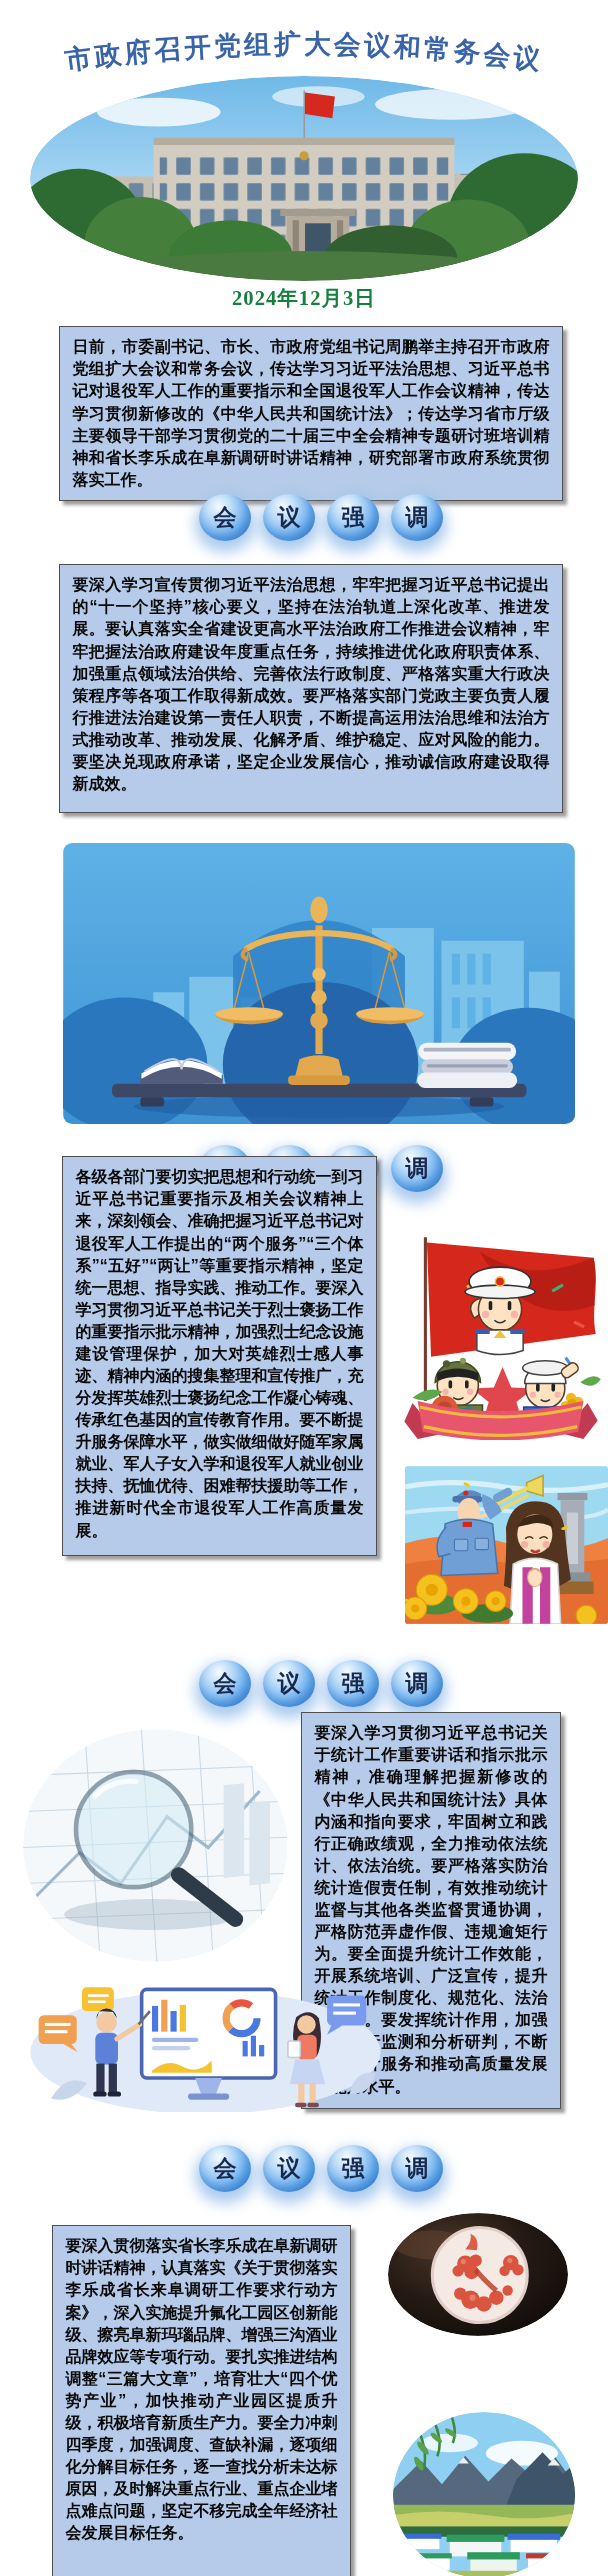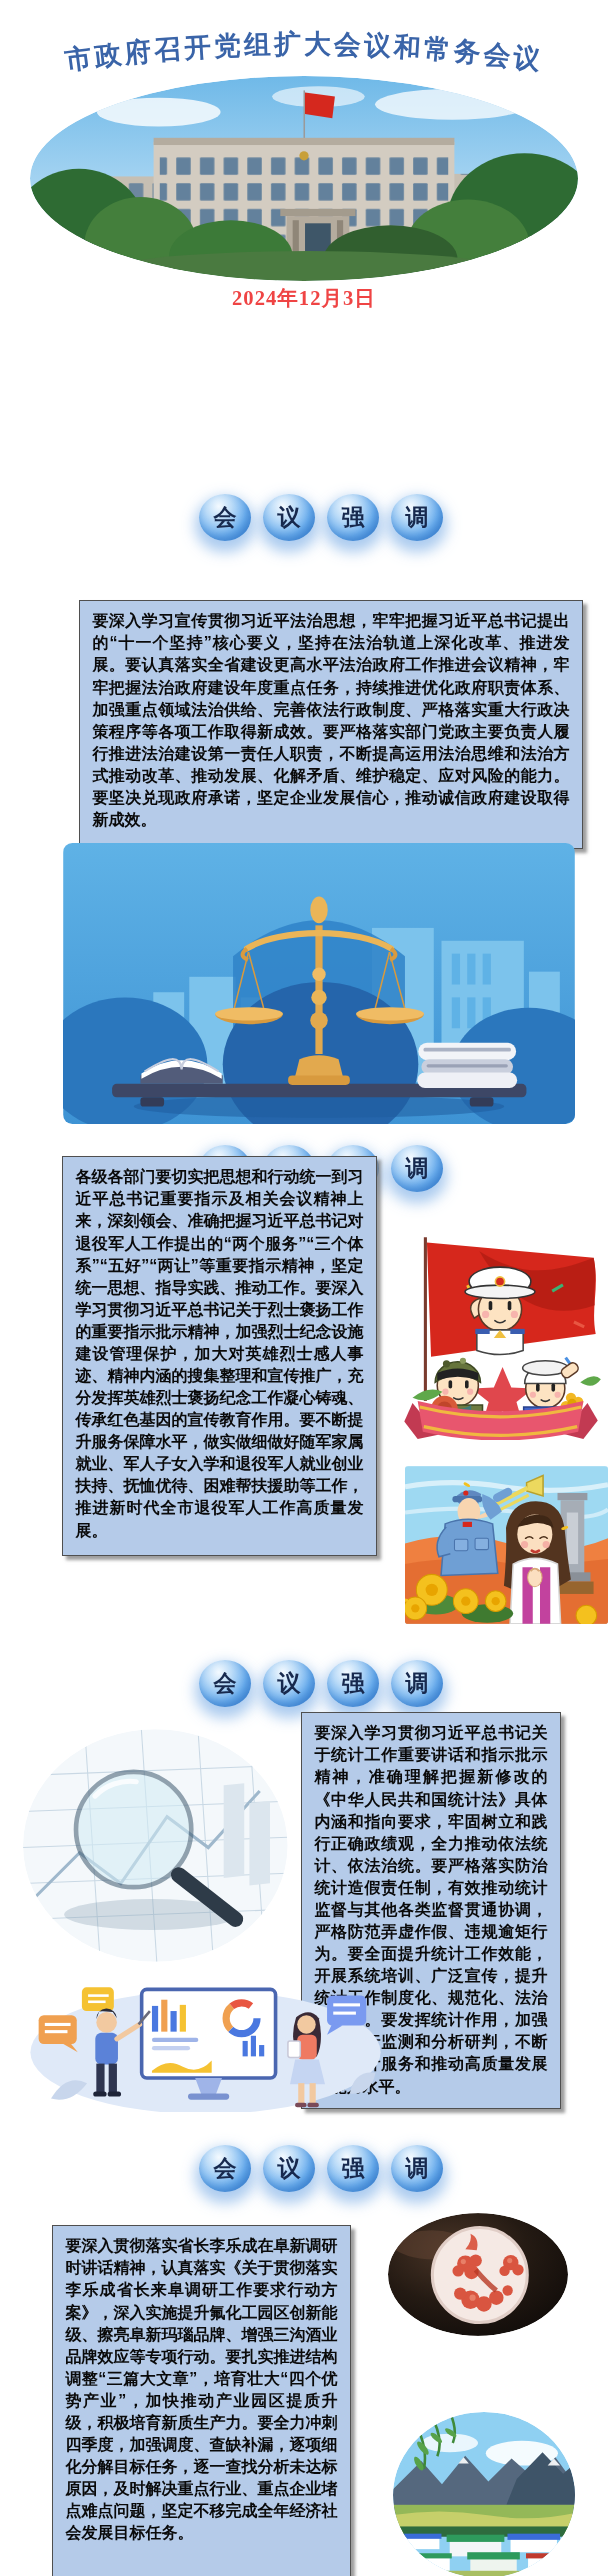--- a/index.html
+++ b/index.html
@@ -7,21 +7,21 @@
   .page{position:relative;width:608px;height:2931px;margin:0 auto;background:#ffffff;overflow:hidden;}
   .abs{position:absolute;}
 
   
   .title-svg{position:absolute;left:0;top:13.4px;width:608px;height:72px;}
   .title-svg text{font-family:"Liberation Sans",sans-serif;font-weight:bold;fill:#3a64a8;font-size:52px;letter-spacing:6px;}
 
   
   .building{left:30px;top:76px;width:548px;height:205px;}
 
-  .date{left:0;top:284px;width:608px;text-align:center;font-size:20.6px;font-weight:bold;color:#ef4444;letter-spacing:1px;font-family:"Liberation Serif",serif;}
+  .date{left:0;top:284px;width:608px;text-align:center;font-size:20.6px;font-weight:bold;color:#15803d;letter-spacing:1px;font-family:"Liberation Serif",serif;}
 
   
   .tbox{box-sizing:border-box;background:#b5cbe9;border:1.5px solid #4f4f4f;
         box-shadow:3.6px 4.1px 3.1px rgba(125,125,125,.75);
         padding:9.3px 12.4px;font-size:16px;font-weight:bold;color:#0a0a0a;
         line-height:1.38;text-align:justify;}
 
   
   .mh{display:flex;gap:12px;}
   .mh-e{width:52px;height:47px;border-radius:50%;
@@ -93,37 +93,38 @@
         <ellipse cx="850" cy="330" rx="120" ry="90" fill="#447f3c"></ellipse>
         <ellipse cx="390" cy="350" rx="120" ry="70" fill="#3c7a38"></ellipse>
         <ellipse cx="700" cy="355" rx="130" ry="65" fill="#315f2f"></ellipse>
         <ellipse cx="540" cy="385" rx="420" ry="45" fill="#4a7a40"></ellipse>
       </g>
     </svg>
   </div>
 
   <div class="abs date">2024年12月3日</div>
 
+  <div class="abs tbox" style="left:59px;top:326px;width:504px;min-height:159px;">日前，市委副书记、市长、市政府党组书记周鹏举主持召开市政府党组扩大会议和常务会议，传达学习习近平法治思想、习近平总书记对退役军人工作的重要指示和全国退役军人工作会议精神，传达学习贯彻新修改的《中华人民共和国统计法》；传达学习省市厅级主要领导干部学习贯彻党的二十届三中全会精神专题研讨班培训精神和省长李乐成在阜新调研时讲话精神，研究部署市政府系统贯彻落实工作。</div>
 
   <div class="abs mh" style="left:199px;top:494px;">
     <span class="mh-e">
         <b>会</b>
       </span>
     <span class="mh-e">
         <b>议</b>
       </span>
     <span class="mh-e">
         <b>强</b>
       </span>
     <span class="mh-e">
         <b>调</b>
       </span>
   </div>
 
-  <div class="abs tbox" style="left:59px;top:600px;width:504px;min-height:249px;margin-left:20px;">要深入学习宣传贯彻习近平法治思想，牢牢把握习近平总书记提出的“十一个坚持”核心要义，坚持在法治轨道上深化改革、推进发展。要认真落实全省建设更高水平法治政府工作推进会议精神，牢牢把握法治政府建设年度重点任务，持续推进优化政府职责体系、加强重点领域法治供给、完善依法行政制度、严格落实重大行政决策程序等各项工作取得新成效。要严格落实部门党政主要负责人履行推进法治建设第一责任人职责，不断提高运用法治思维和法治方式推动改革、推动发展、化解矛盾、维护稳定、应对风险的能力。要坚决兑现政府承诺，坚定企业发展信心，推动诚信政府建设取得新成效。</div>
+  <div class="abs tbox" style="left:59px;top:564px;width:504px;min-height:249px;">要深入学习宣传贯彻习近平法治思想，牢牢把握习近平总书记提出的“十一个坚持”核心要义，坚持在法治轨道上深化改革、推进发展。要认真落实全省建设更高水平法治政府工作推进会议精神，牢牢把握法治政府建设年度重点任务，持续推进优化政府职责体系、加强重点领域法治供给、完善依法行政制度、严格落实重大行政决策程序等各项工作取得新成效。要严格落实部门党政主要负责人履行推进法治建设第一责任人职责，不断提高运用法治思维和法治方式推动改革、推动发展、化解矛盾、维护稳定、应对风险的能力。要坚决兑现政府承诺，坚定企业发展信心，推动诚信政府建设取得新成效。</div>
 
   <div class="abs round18" style="left:63px;top:843px;width:512px;height:281px;">
     <svg class="illu" width="512" height="281" viewBox="0 0 994 546">
       <defs>
         <linearGradient id="sbg" x1="0" y1="0" x2="0" y2="1">
           <stop offset="0" stop-color="#5fb2e6"></stop>
             <stop offset="1" stop-color="#3e93d4"></stop>
         </linearGradient>
       </defs>
       <rect width="994" height="546" fill="url(#sbg)"></rect>

